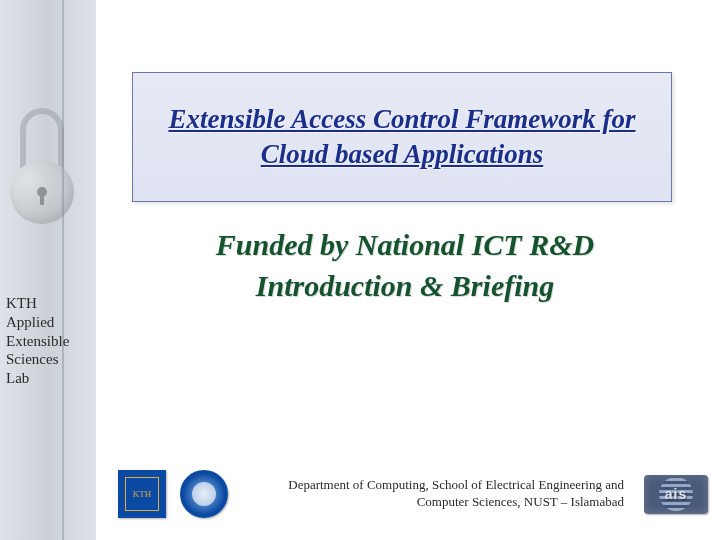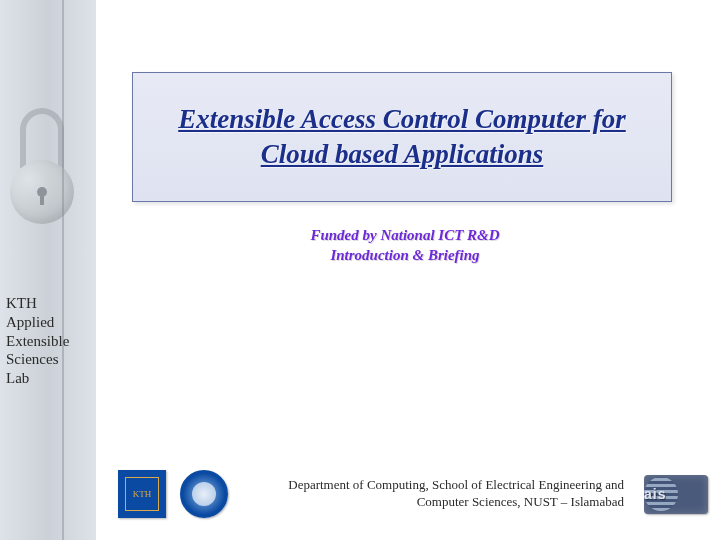--- a/index.html
+++ b/index.html
@@ -113,22 +113,22 @@
     position: absolute;
     left: 170px;
     top: 225px;
     width: 470px;
     text-align: center;
   }
   .subtitle-line {
     font-family: "Comic Sans MS", "Trebuchet MS", cursive;
     font-style: italic;
     font-weight: 700;
-    font-size: 15px;
-    color: #6d28d9;
+    font-size: 30px;
+    color: #14532d;
     line-height: 1.35;
     text-shadow: 1px 1px 0 rgba(0,0,0,0.15);
   }
   .footer {
     position: absolute;
     left: 118px;
     bottom: 22px;
     width: 590px;
     display: flex;
     align-items: center;
@@ -172,21 +172,21 @@
     color: #2a2a2a;
     line-height: 1.3;
     padding: 0 6px;
   }
   .logo-ais {
     width: 64px;
     height: 39px;
     background: #4a5a7a;
     border-radius: 4px;
     box-shadow: inset 0 0 10px rgba(255,255,255,0.2), 1px 1px 2px rgba(0,0,0,0.3);
-    display:flex;align-items:center;
+    display:flex;align-items:center;justify-content:center;
     position:relative;
   }
   .ais-globe{
     width:34px;height:34px;border-radius:50%;
     background: repeating-linear-gradient(0deg, rgba(200,220,240,0.6) 0 3px, rgba(60,80,120,0.6) 3px 6px);
     position:relative;
   }
   .ais-text{
     position:absolute;
     font-family: Arial, sans-serif;
@@ -211,21 +211,21 @@
 
 <div class="sidebar-label">
   <span>KTH</span><br>
   <span>Applied</span><br>
   <span>Extensible</span><br>
   <span>Sciences</span><br>
   <span>Lab</span>
 </div>
 
 <div class="title-box">
-  <div class="title-text">Extensible Access Control Computer for Cloud based Applications</div>
+  <div class="title-text">Extensible Access Control Framework for Cloud based Applications</div>
 </div>
 
 <div class="subtitle-block">
   <div class="subtitle-line">Funded by National ICT R&amp;D</div>
   <div class="subtitle-line">Introduction &amp; Briefing</div>
 </div>
 
 <div class="footer">
   <div class="logo logo-kth">
     <div class="logo-kth-inner">KTH</div>

